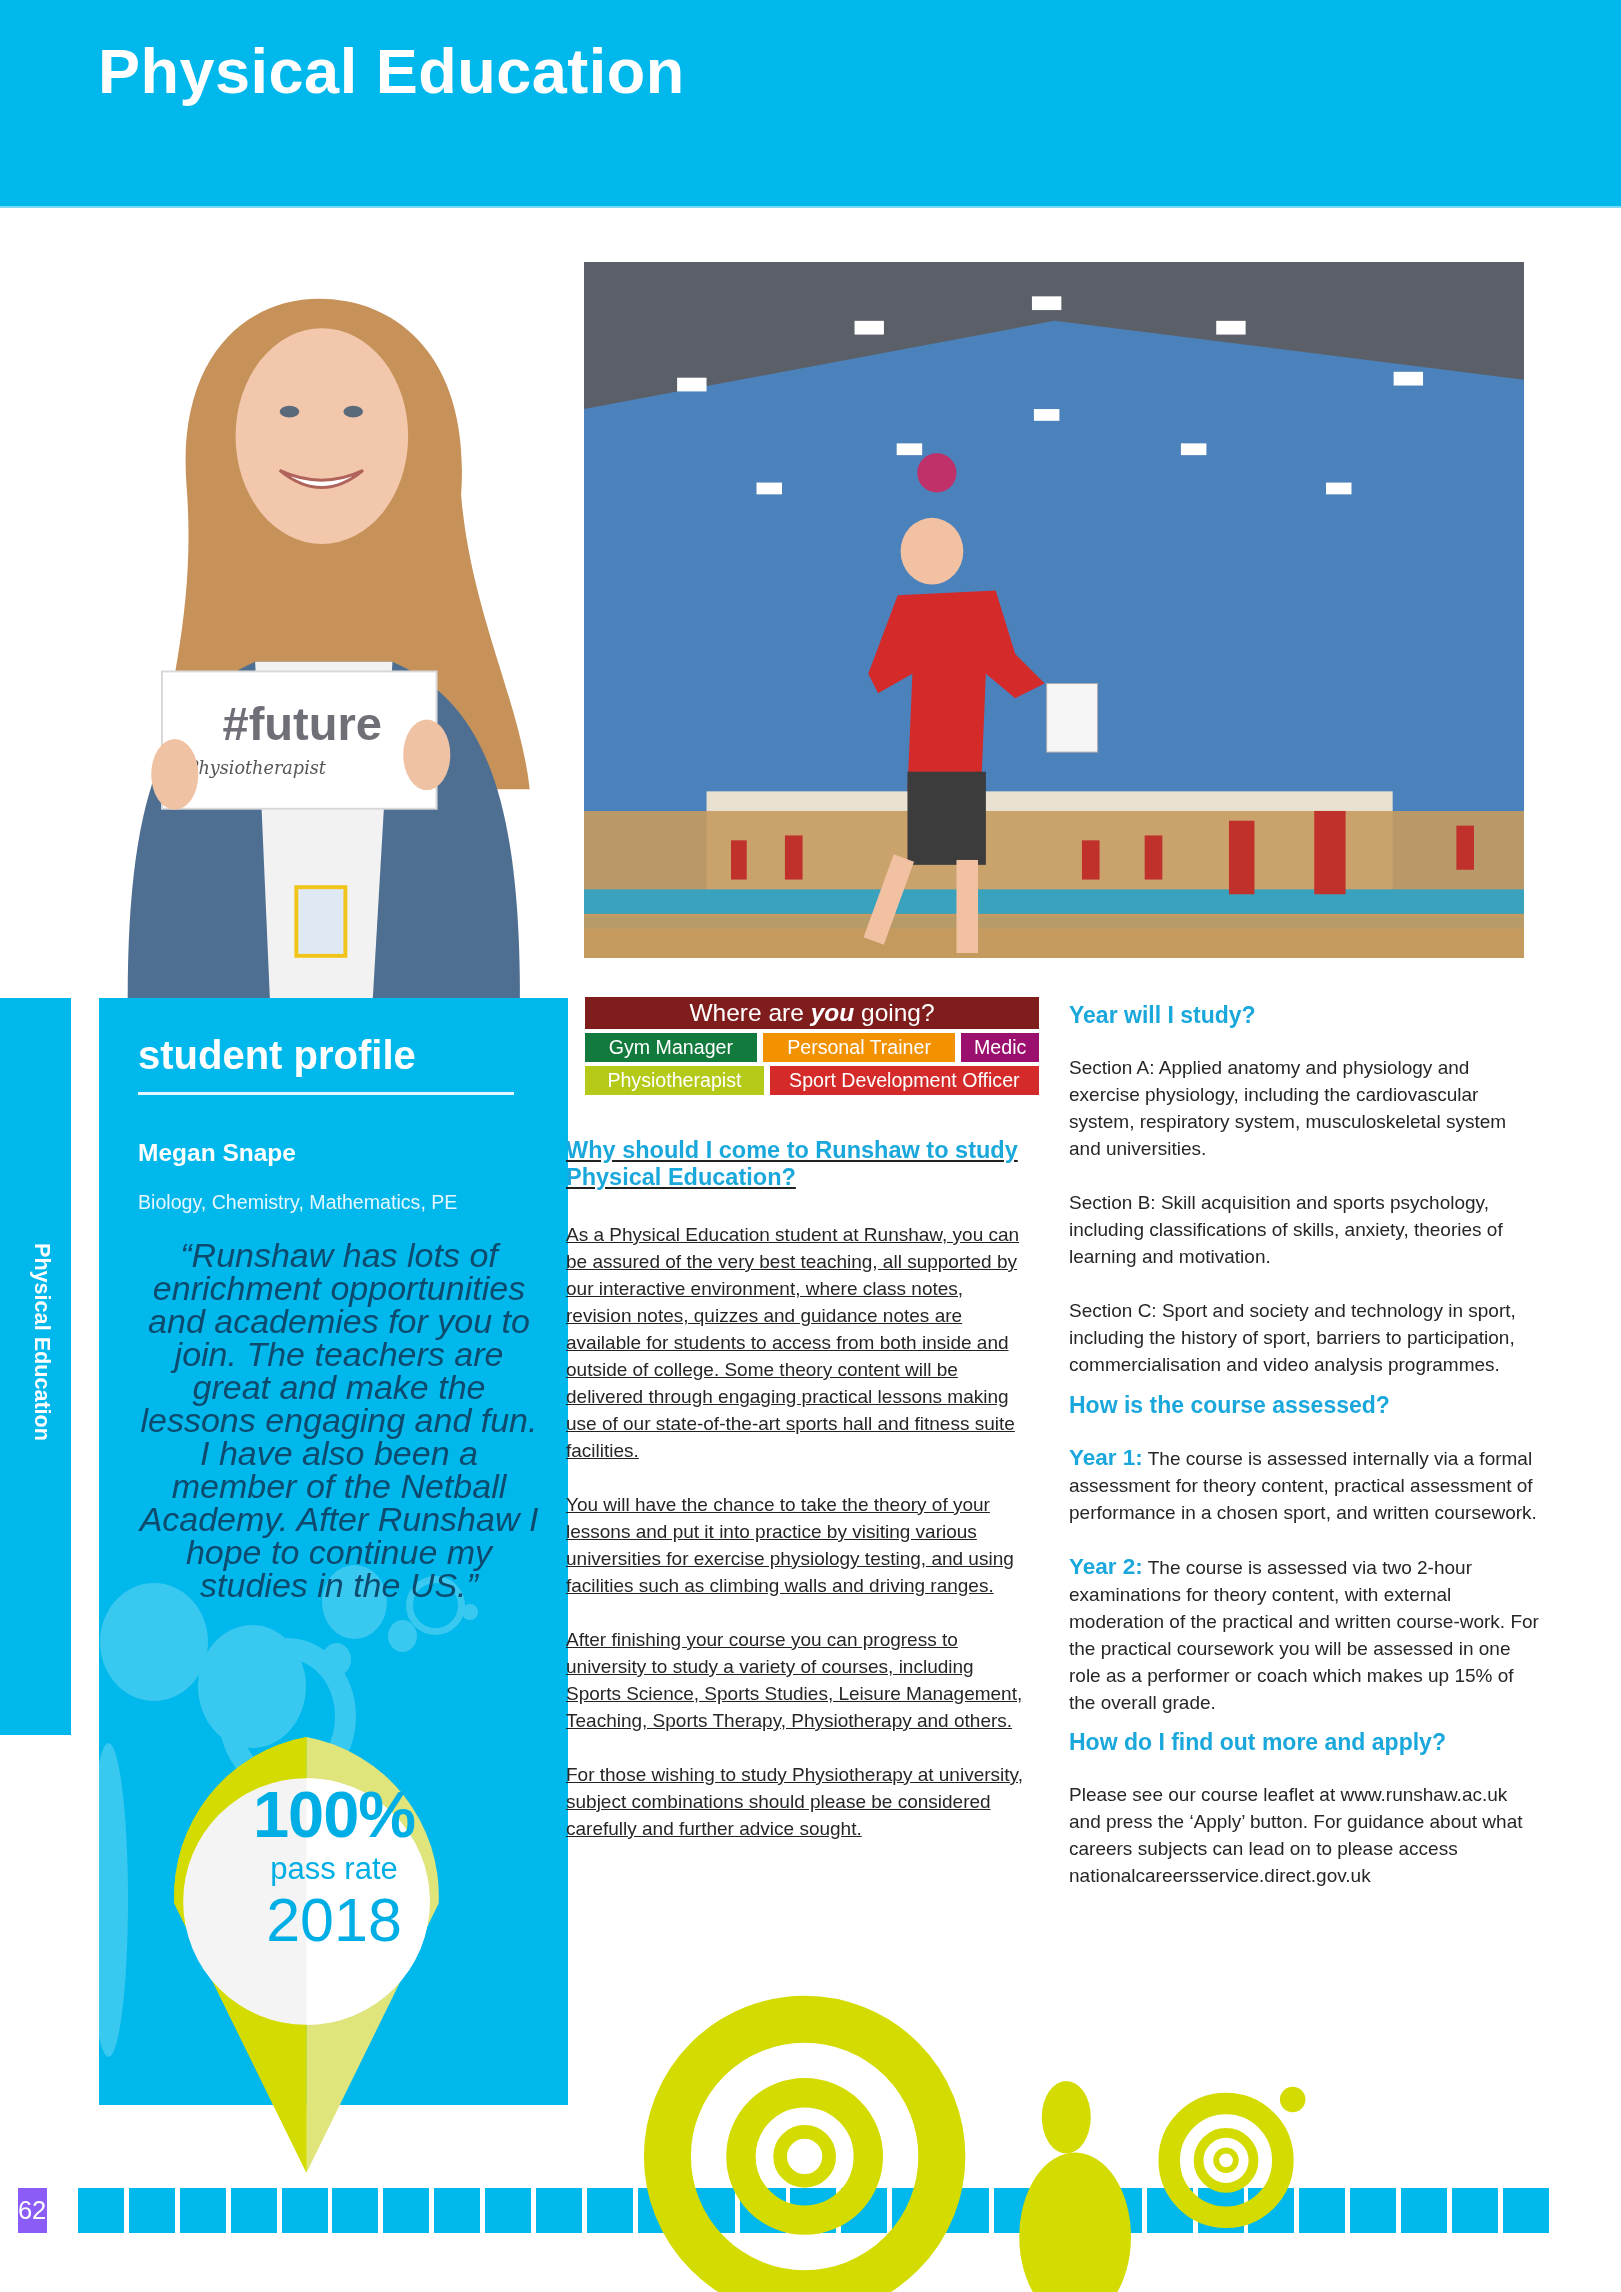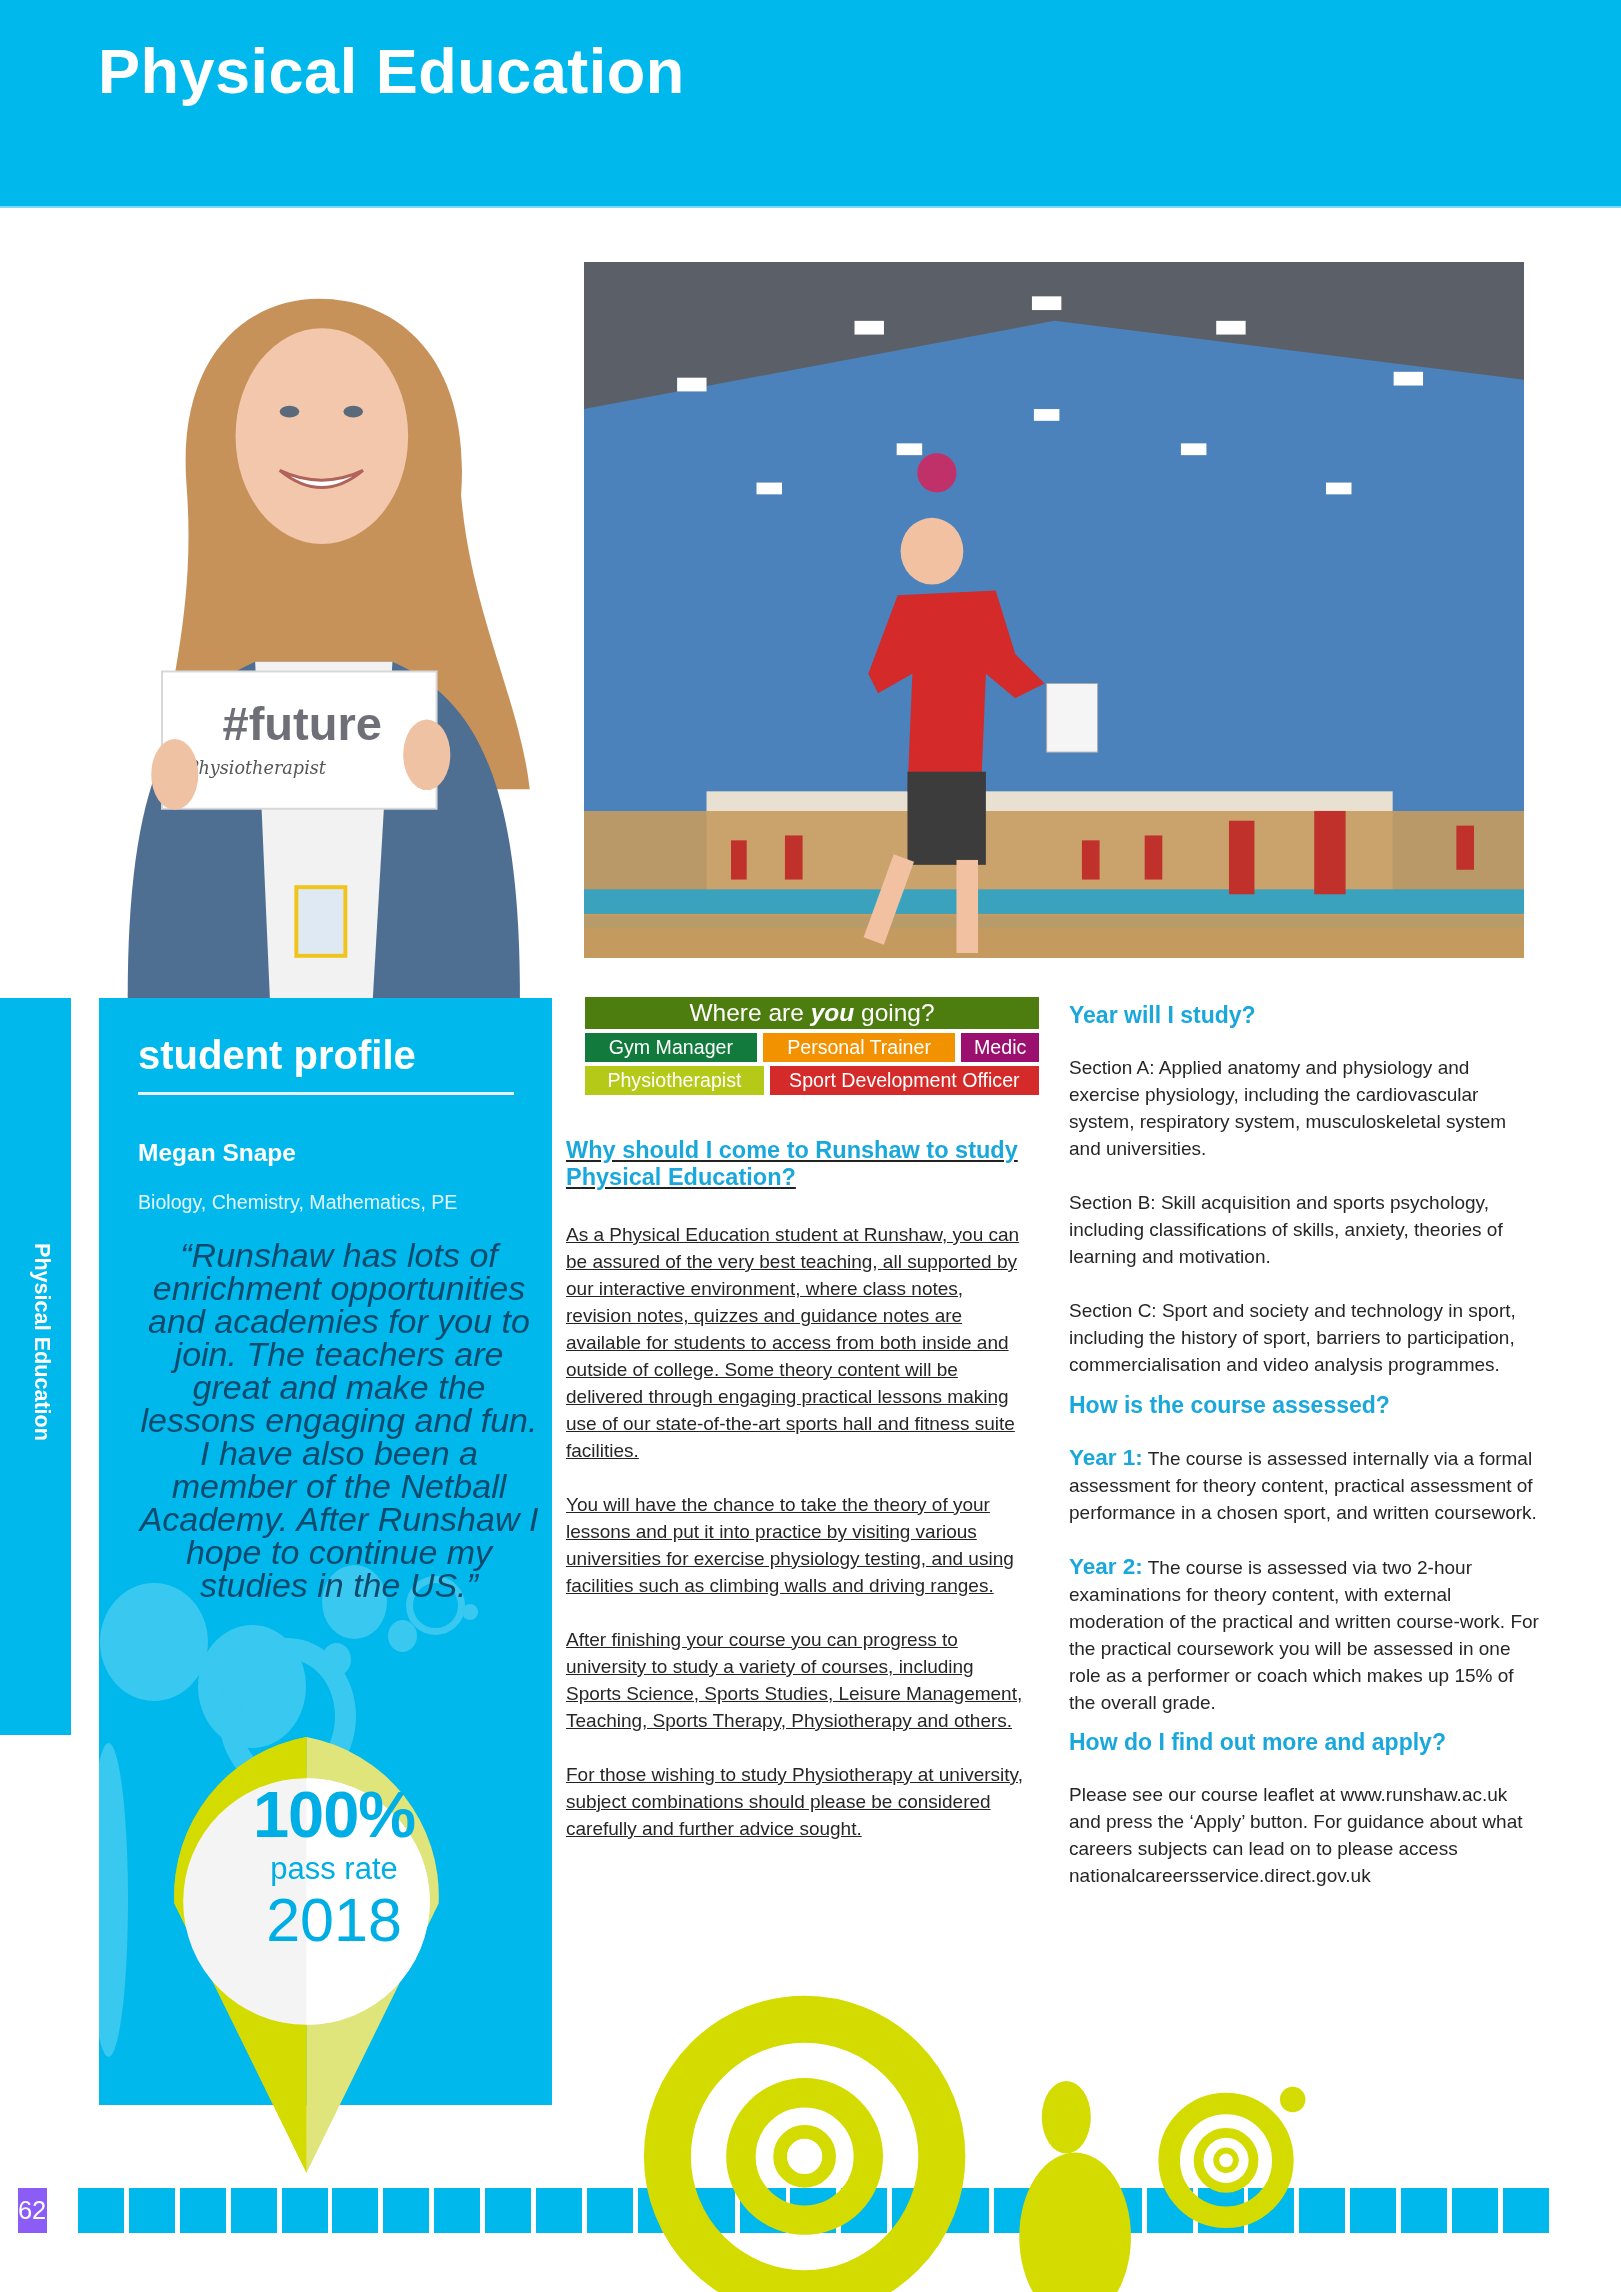--- a/index.html
+++ b/index.html
@@ -8,38 +8,38 @@
   #header { left:0; top:0; width:1621px; height:206px; background:#00b8ec; border-bottom:2.9px solid #7fd8f4; }
   #page-title { left:98px; top:35px; font-size:63px; font-weight:bold; color:#fff; letter-spacing:0.5px; }
 
   
   #girl-photo { left:59px; top:240px; width:510px; height:758px; overflow:hidden; }
   #gym-photo { left:584px; top:262px; width:940px; height:696px; overflow:hidden; }
 
   #side-tab { left:0; top:998px; width:71px; height:737px; background:#00b8ec; }
   #side-tab-label { position:absolute; left:55px; top:245px; transform-origin:0 0; transform:rotate(90deg); white-space:nowrap; color:#fff; font-weight:bold; font-size:21.6px; }
 
-  #profile-box { left:99px; top:998px; width:453px; height:1107px; background:#00b8ec; overflow:hidden; }
+  #profile-box { left:99px; top:998px; width:453px; height:1107px; background:#00b8ec; overflow:hidden;padding-left:16px; }
   #profile-heading { left:39px; top:35px; font-size:40px; font-weight:bold; color:#fff; }
   #profile-rule { left:39px; top:94px; width:376px; height:2.9px; background:#ffffff; opacity:0.9; }
   #profile-name { left:39px; top:141px; font-size:24.5px; font-weight:bold; color:#fff; }
   #profile-subjects { left:39px; top:193px; font-size:19.6px; color:#e6f7fd; }
   #profile-quote { left:39px; top:241px; width:402px; font-size:34px; font-style:italic; color:#0c4a6e; line-height:33px;text-align:center; }
 
   .bubble { position:absolute; border-radius:50%; background:#38c8f0; }
   .ring { position:absolute; border-radius:50%; border-style:solid; border-color:#38c8f0; box-sizing:border-box; }
 
   #pin { left:145px; top:1678px; width:323px; height:495px; }
   #pass-stat { left:197px; top:1782px; width:274px; text-align:center; color:#00aee6; }
   #pass-percent { font-size:65px; font-weight:bold; line-height:65px; letter-spacing:-1px; }
   #pass-label { font-size:31px; line-height:39px; margin-top:2px; }
   #pass-year { font-size:61px; line-height:61px; margin-top:2px; }
 
   #careers { left:585px; top:997px; width:454px; }
-  #careers-banner { height:32px; background:#4d7c0f; color:#fff; text-align:center; font-size:24.5px; line-height:32px; }
+  #careers-banner { height:32px; background:#7f1d1d; color:#fff; text-align:center; font-size:24.5px; line-height:32px; }
   #careers-banner b { font-style:italic; font-weight:900; }
   .careers-row { display:flex; gap:5.9px; margin-top:3.9px;border-radius:12px; }
   .career-chip { height:29px; line-height:29px; color:#fff; font-size:19.6px; text-align:center; padding:0 5.9px; white-space:nowrap; }
 
   .h-blue { color:#1aa8dc; font-weight:bold; font-size:23.5px; line-height:27.4px; }
   .body-text { font-size:19px; line-height:27px; color:#262626; }
   .body-text p { margin:0 0 27px 0; }
   #mid-col { left:566px; top:1137px; width:461px;text-decoration:underline; }
   #mid-col .h-blue { margin-bottom:29px; }
   #right-col { left:1069px; top:1002px; width:470px; }

